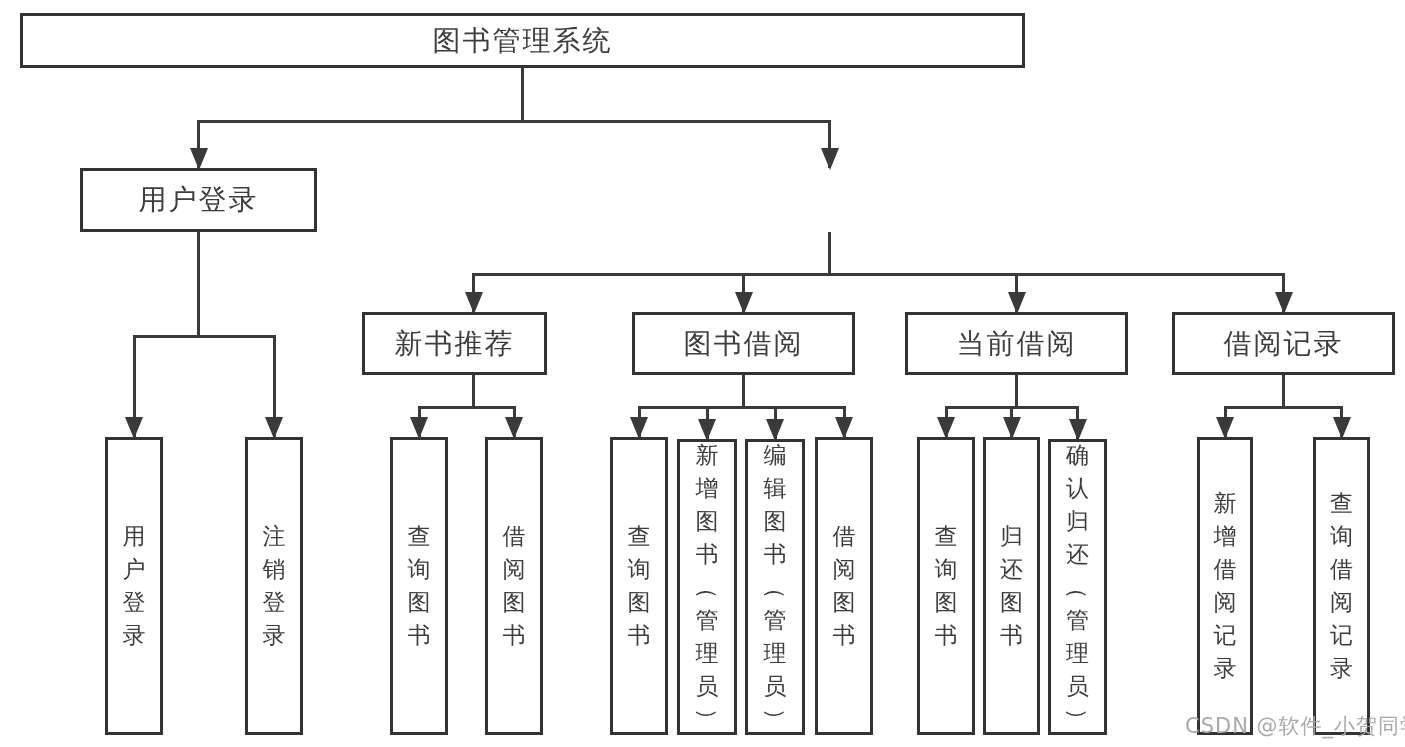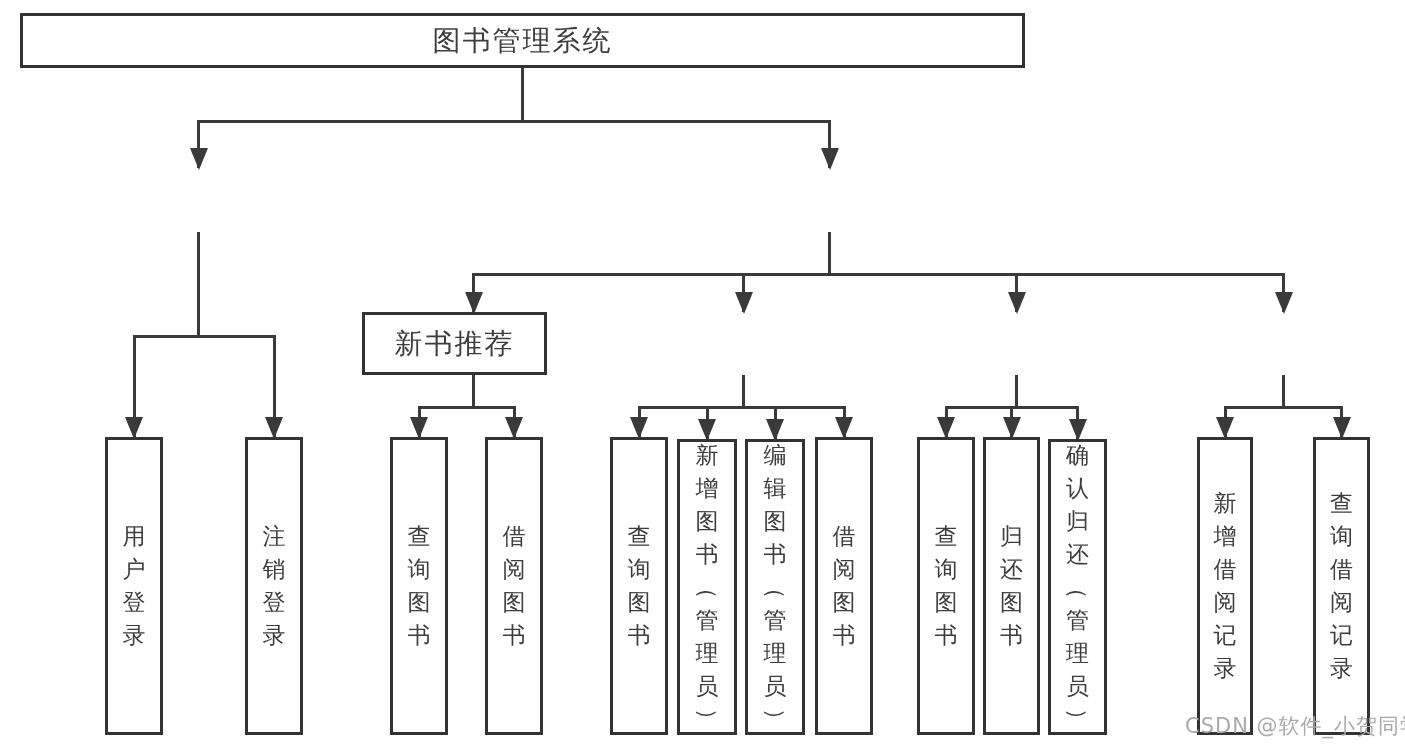--- a/index.html
+++ b/index.html
@@ -57,22 +57,34 @@
   }
 </style>
 </head>
 <body>
 
 <div id="stage" style="--line: #3a3a3a; --border: #333333; --text: #3d3d3d; --wm: #a9a9a9; --bg: #ffffff;">
   <div class="watermark">CSDN @软件_小贺同学</div>
 <div class="node h" style="left: 20px; top: 13px; width: 1005px; height: 55px;">
       <span class="hlabel">图书管理系统</span>
     </div>
+    <div class="node h" style="left: 80px; top: 168px; width: 237px; height: 64px;">
+      <span class="hlabel">用户登录</span>
+    </div>
     <div class="node h" style="left: 362px; top: 312px; width: 185px; height: 63px; font-family: Liberation Serif, serif;">
       <span class="hlabel">新书推荐</span>
+    </div>
+    <div class="node h" style="left: 632px; top: 312px; width: 223px; height: 63px;">
+      <span class="hlabel">图书借阅</span>
+    </div>
+    <div class="node h" style="left: 905px; top: 312px; width: 223px; height: 63px;">
+      <span class="hlabel">当前借阅</span>
+    </div>
+    <div class="node h" style="left: 1172px; top: 312px; width: 223px; height: 63px;">
+      <span class="hlabel">借阅记录</span>
     </div>
     <div class="node v" style="left: 105px; top: 437px; width: 58px; height: 298px;">
       <span class="ch">用</span>
       <span class="ch">户</span>
       <span class="ch">登</span>
       <span class="ch">录</span>
     </div>
     <div class="node v" style="left: 245px; top: 437px; width: 58px; height: 298px;">
       <span class="ch">注</span>
       <span class="ch">销</span>

